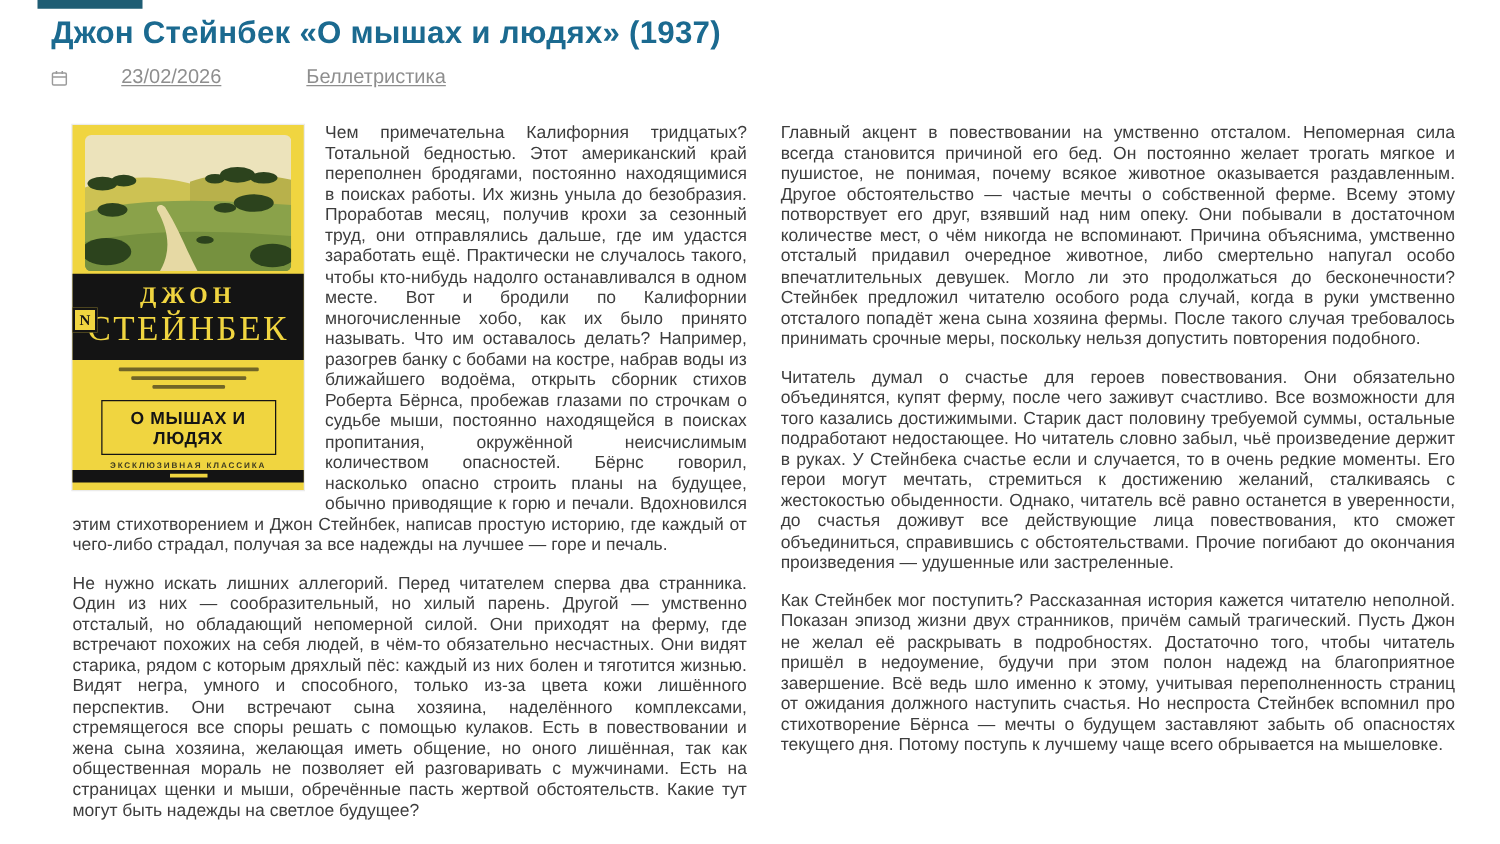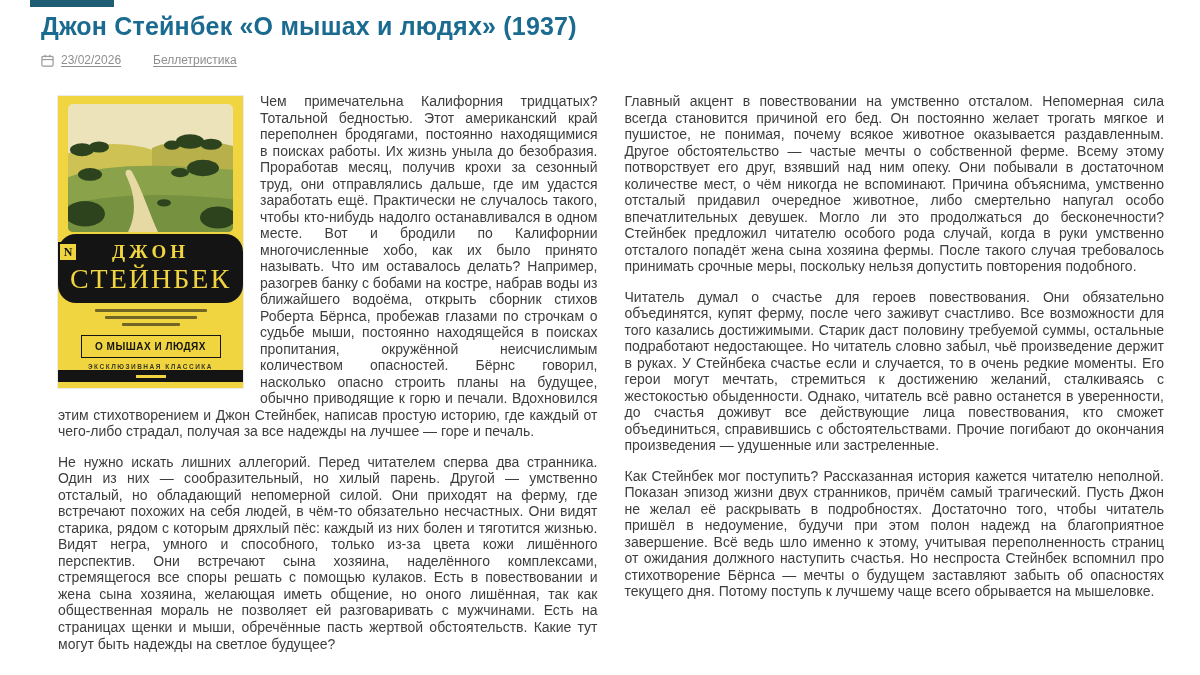--- a/index.html
+++ b/index.html
@@ -15,22 +15,22 @@
     width: 84px; height: 7px; background: #1f5d74;
   }
   .page { padding: 12px 36px 20px 41px; }
 
   h1.post-title {
     font-size: 25px; font-weight: 700; color: #1b6a90;
     letter-spacing: .2px; margin-bottom: 12px;
   }
   .meta { display: flex; align-items: center; gap: 7px; margin-bottom: 26px; }
   .meta a {
-    font-size: 12px; color: #8e8e8e; text-decoration: underline;
-    text-underline-offset: 2px; cursor: pointer;
+    font-size: 16px; color: #8e8e8e; text-decoration: underline;
+    text-underline-offset: 2px; cursor: pointer; margin-left: 36px;
   }
   .meta .gap { width: 18px; }
   .cal-icon { display: inline-flex; }
 
   .article { display: flex; gap: 27px; margin-left: 17px; }
   .col { flex: 1 1 0; min-width: 0; }
   .col p {
     font-size: 14px; line-height: 1.18; text-align: justify;
     margin-bottom: 14px; color: #3d3d3d;
   }
@@ -45,40 +45,39 @@
     box-shadow: 0 0 0 1px rgba(0,0,0,.08);
   }
   .cover-art {
     margin: 8px 10px 0; height: 140px; border-radius: 5px; overflow: hidden;
   }
   .cover-art svg { display: block; width: 100%; height: 100%; }
   .cover-band {
     margin-top: 2px; background: #141414; text-align: center;
     padding: 7px 0 8px; color: #f0d540;
     font-family: "Liberation Serif", "DejaVu Serif", serif;
-    border-radius: 18px;
   }
   .cover-author1 { font-size: 19px; font-weight: 600; letter-spacing: 4px; line-height: 1.15; }
   .cover-author2 { font-size: 28px; font-weight: 400; letter-spacing: 2px; line-height: 1.15; }
   .cover-logo {
     position: absolute; left: 0; top: 146px; width: 20px; height: 20px;
     background: #f0d540; border: 2px solid #141414;
     display: flex; align-items: center; justify-content: center;
     font-family: "Liberation Serif", serif; font-weight: 700; font-size: 12px; color: #141414;
   }
   .cover-note { padding-top: 6px; }
   .cover-note .nline {
     display: block; height: 3px; background: rgba(58,53,28,.7);
     border-radius: 1px; margin: 0 auto 4px;
   }
   .nline.w1 { width: 112px; } .nline.w2 { width: 92px; } .nline.w3 { width: 58px; }
   .cover-title-box {
     margin: 5px auto 0; width: 140px; border: 1.5px solid #141414;
     padding: 5px 2px; text-align: center;
-    font-size: 10px; font-weight: 700; letter-spacing: .5px; color: #141414;
+    font-size: 14px; font-weight: 700; letter-spacing: .5px; color: #141414;
   }
   .cover-series {
     margin-top: 5px; text-align: center; font-size: 6.5px;
     letter-spacing: 1.5px; font-weight: 700; color: #3c3a20;
   }
   .cover-footer {
     margin-top: auto; margin-bottom: 6px; height: 13px; background: #141414;
     display: flex; align-items: center; justify-content: center;
   }
   .cover-footer .mark { width: 30px; height: 3px; background: #f0d540; }

